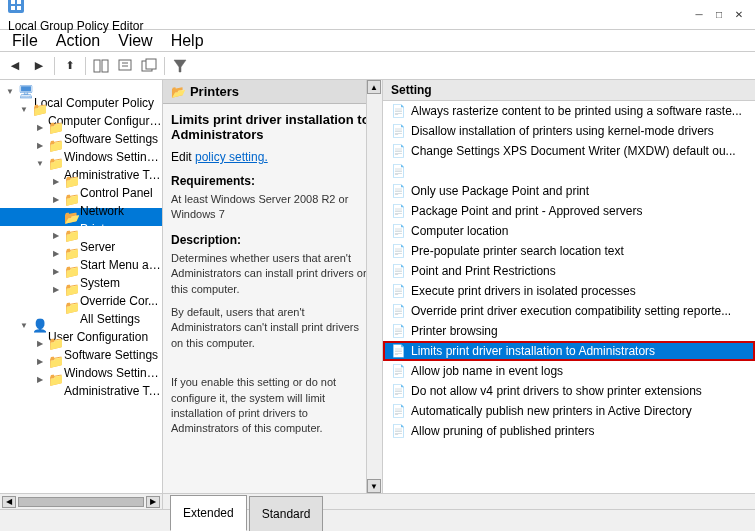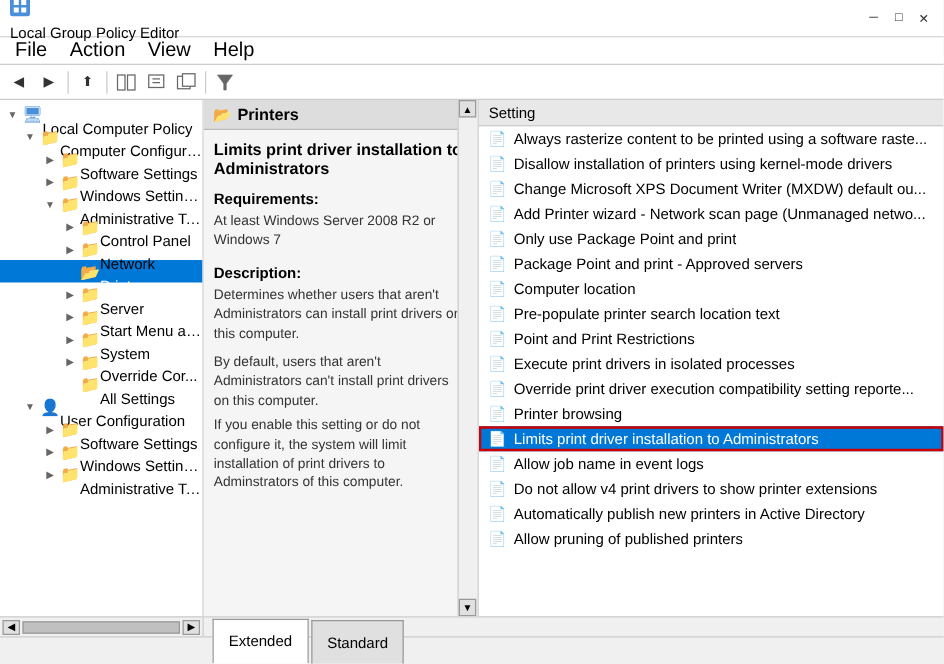--- a/index.html
+++ b/index.html
@@ -103,21 +103,21 @@
     .right-panel {
       flex: 1;
       overflow-y: auto;
       overflow-x: auto;
       background: #ffffff;
     }
     
     .right-header {
       background: #e8e8e8;
       padding: 3px 8px;
-      font-weight: normal;
+      font-weight: bold;
       border-bottom: 1px solid #ccc;
       display: flex;
       align-items: center;
     }
     
     .right-list { list-style: none; }
     .right-list-item {
       display: flex;
       align-items: center;
       padding: 2px 8px;
@@ -326,28 +326,31 @@
 
     <div class="middle-panel" style="position:relative;">
 
       <div style="background:#ddd; margin: -8px -8px 8px -8px; padding: 4px 8px; display:flex; align-items:center; gap:4px; border-bottom:1px solid #bbb;">
         <span style="color:#f0c040;">📂</span>
         <span style="font-weight:bold; font-size:13px;">Printers</span>
       </div>
 
       <div class="middle-title">Limits print driver installation to Administrators</div>
 
+      <div style="margin-bottom: 6px; font-size:12px;">
+        <span>Edit </span><span class="middle-link">policy setting.</span>
+      </div>
 
       <div class="middle-section-title">Requirements:</div>
       <div class="middle-text" style="margin-bottom:8px;">At least Windows Server 2008 R2 or Windows 7</div>
 
       <div class="middle-section-title">Description:</div>
       <div class="middle-text" style="margin-bottom:8px;">Determines whether users that aren't Administrators can install print drivers on this computer.</div>
 
-      <div class="middle-text" style="margin-bottom:4px;">By default, users that aren't Administrators can't install print drivers on this computer.</div>
+      <div class="middle-text" style="margin-bottom:24px;">By default, users that aren't Administrators can't install print drivers on this computer.</div>
 
       <div class="middle-text">If you enable this setting or do not configure it, the system will limit installation of print drivers to Adminstrators of this computer.</div>
 
       <div style="position:absolute; right:0; top:0; bottom:0; width:16px; display:flex; flex-direction:column; justify-content:space-between; background:#f0f0f0; border-left:1px solid #ccc;">
         <div style="width:14px; height:14px; background:#e0e0e0; border:1px solid #999; display:flex; align-items:center; justify-content:center; font-size:8px; cursor:pointer;">▲</div>
         <div style="width:14px; height:14px; background:#e0e0e0; border:1px solid #999; display:flex; align-items:center; justify-content:center; font-size:8px; cursor:pointer;">▼</div>
       </div>
     </div>
 
     <div class="right-panel">
@@ -358,25 +361,24 @@
         <li class="right-list-item">
           <span class="item-icon">📄</span>
           <span class="item-text">Always rasterize content to be printed using a software raste...</span>
         </li>
         <li class="right-list-item">
           <span class="item-icon">📄</span>
           <span class="item-text">Disallow installation of printers using kernel-mode drivers</span>
         </li>
         <li class="right-list-item">
           <span class="item-icon">📄</span>
-          <span class="item-text">Change Microsoft XPS Document Writer (MXDW) default ou...</span>
-        </li>
-        <li class="right-list-item">
-          <span class="item-icon">📄</span>
-          <span class="item-text">Add Printer wizard - Network scan page (Unmanaged netwo...</span>
+          <span class="item-text">Change Settings XPS Document Writer (MXDW) default ou...</span>
+        </li>
+        <li class="right-list-item">
+          <span class="item-icon">📄</span>
         </li>
         <li class="right-list-item">
           <span class="item-icon">📄</span>
           <span class="item-text">Only use Package Point and print</span>
         </li>
         <li class="right-list-item">
           <span class="item-icon">📄</span>
           <span class="item-text">Package Point and print - Approved servers</span>
         </li>
         <li class="right-list-item">

